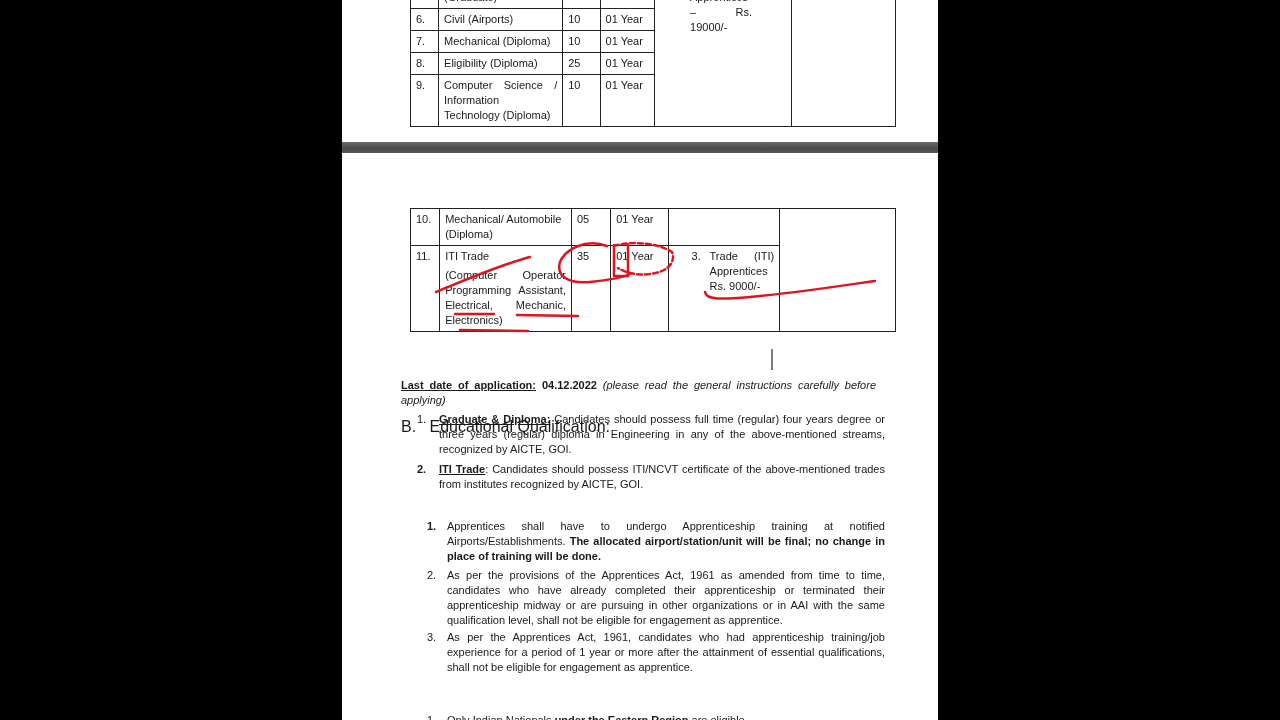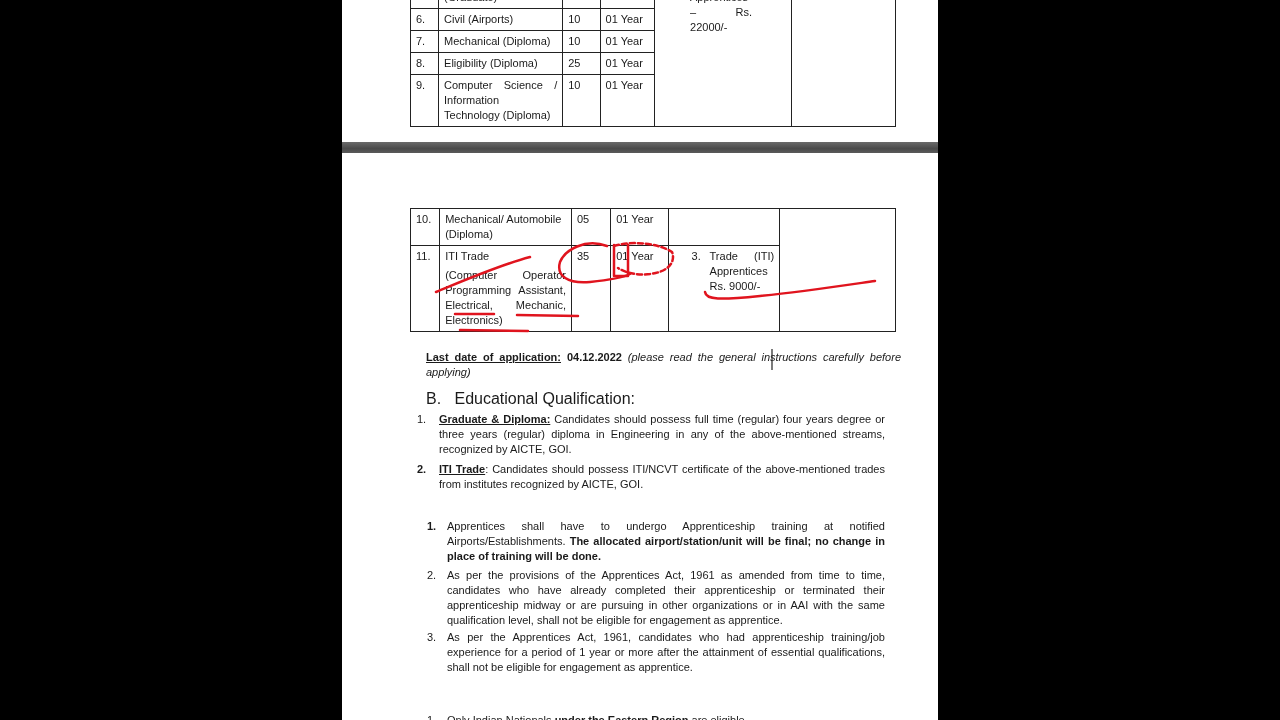--- a/index.html
+++ b/index.html
@@ -8,21 +8,21 @@
   .page { position:absolute; left:342px; width:596px; background:#fff; overflow:hidden; }
   #page1 { top:0; height:142px; }
   #gap { position:absolute; left:342px; width:596px; top:142px; height:11px;
          background:linear-gradient(#6a6a6a,#4a4a4a 60%,#5a5a5a); }
   #page2 { top:153px; height:664px; }
   table { border-collapse:collapse; position:absolute; left:68px; width:486px; font-size:11px; }
   td { border:1px solid #222; vertical-align:top; padding:3px 5px; line-height:15px; }
   .c1 { width:18px; } .c2 { width:120px; } .c3 { width:28px; } .c4 { width:46px; }
   .c5 { width:100px; } .c6 { width:104px; }
   .just { text-align:justify; text-align-last:justify; }
-  .txt { position:absolute; left:84px; width:475px; font-size:11px; line-height:15px; }
+  .txt { position:absolute; left:59px; width:475px; font-size:11px; line-height:15px;margin-top:28px; }
   .it { font-style:italic; }
   .u { text-decoration:underline; }
   .b { font-weight:bold; }
   .head { font-weight:normal; font-size:16px; }
   .item { position:absolute; left:75px; width:468px; font-size:11px; line-height:15px; display:flex; }
   .item .num { width:22px; flex:none; }
   .item .body { flex:1; text-align:justify; }
   svg.ann { position:absolute; left:0; top:0; pointer-events:none; }
 </style>
 </head>
@@ -35,21 +35,21 @@
       <td class="c1"></td>
       <td class="c2">(Graduate)</td>
       <td class="c3"></td>
       <td class="c4"></td>
       <td class="c5" rowspan="5" style="border-bottom:1px solid #222; padding-left:35px;">
         <div>Apprentices</div>
         <div style="display:flex;justify-content:space-between;width:62px;">
           <span>–</span>
           <span>Rs.</span>
         </div>
-        <div>22000/-</div>
+        <div>19000/-</div>
       </td>
       <td class="c6" rowspan="5"></td>
     </tr>
     <tr>
       <td>6.</td>
       <td>Civil (Airports)</td>
       <td>10</td>
       <td>01 Year</td>
     </tr>
     <tr>

